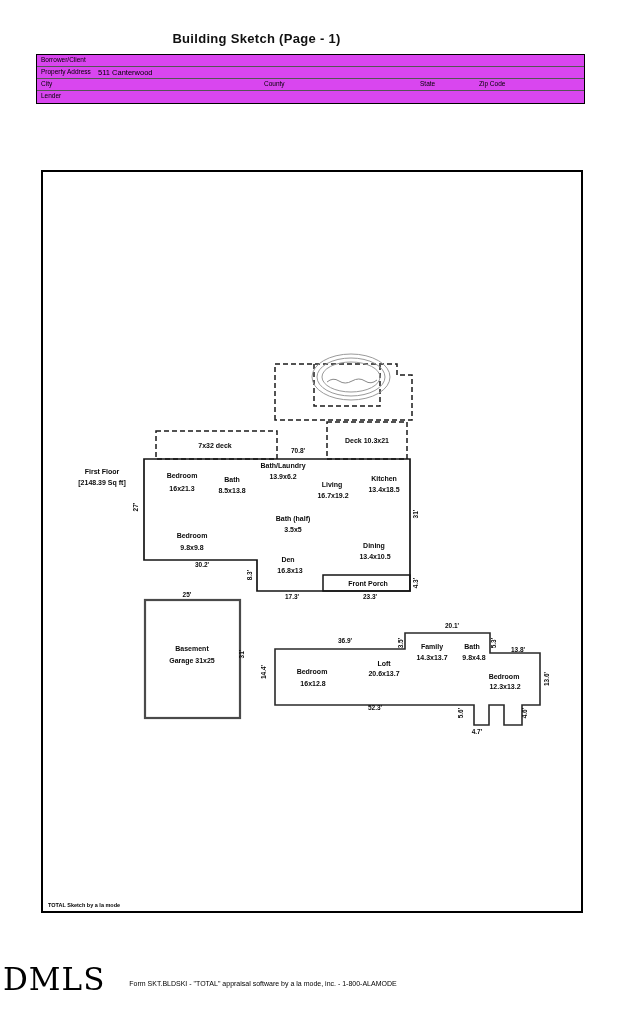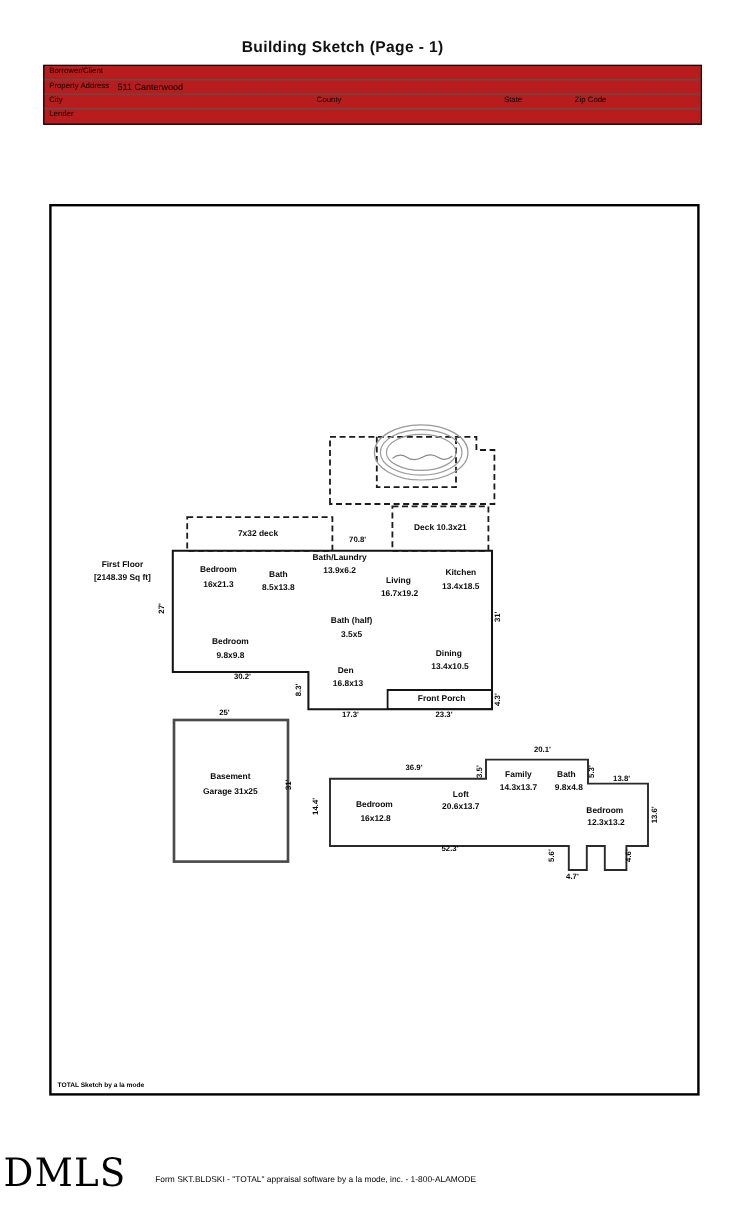--- a/index.html
+++ b/index.html
@@ -1,22 +1,22 @@
 <!DOCTYPE html>
 <html><head>
 <meta charset="utf-8">
 <style>
   html,body{margin:0;padding:0;background:#fff;}
   .page{position:relative;width:622px;height:1024px;background:#ffffff;overflow:hidden;
         font-family:"Liberation Sans",sans-serif;color:#111;}
   .title{position:absolute;left:0;top:31px;width:513px;margin:0;text-align:center;
-         font-size:13px;font-weight:bold;letter-spacing:.3px;padding-left:29px;}
+         font-size:13px;font-weight:bold;letter-spacing:.3px;}
   
   .form-table{position:absolute;left:36px;top:54px;width:547px;height:48px;
-              border:1.5px solid #000;background:#b91c1c;text-align:right;}
+              border:1.5px solid #000;background:#d946ef;text-align:right;}
   .frow{position:relative;width:100%;box-sizing:border-box;}
   .frow + .frow{border-top:1px solid #555;}
   .r1{height:11px;} .r2{height:12px;} .r3{height:12px;} .r4{height:11px;}
   .flbl{position:absolute;top:1px;font-size:6.5px;color:#000;white-space:nowrap;}
   .fval{position:absolute;top:1px;font-size:7.5px;color:#000;white-space:nowrap;}
   
   .sketch-box{position:absolute;left:41px;top:170px;width:538px;height:739px;
               border:2px solid #000;background:#fff;}
   .plan{position:absolute;left:0;top:0;}
   .skl{position:absolute;transform:translate(-50%,-50%);font-size:7px;font-weight:bold;

